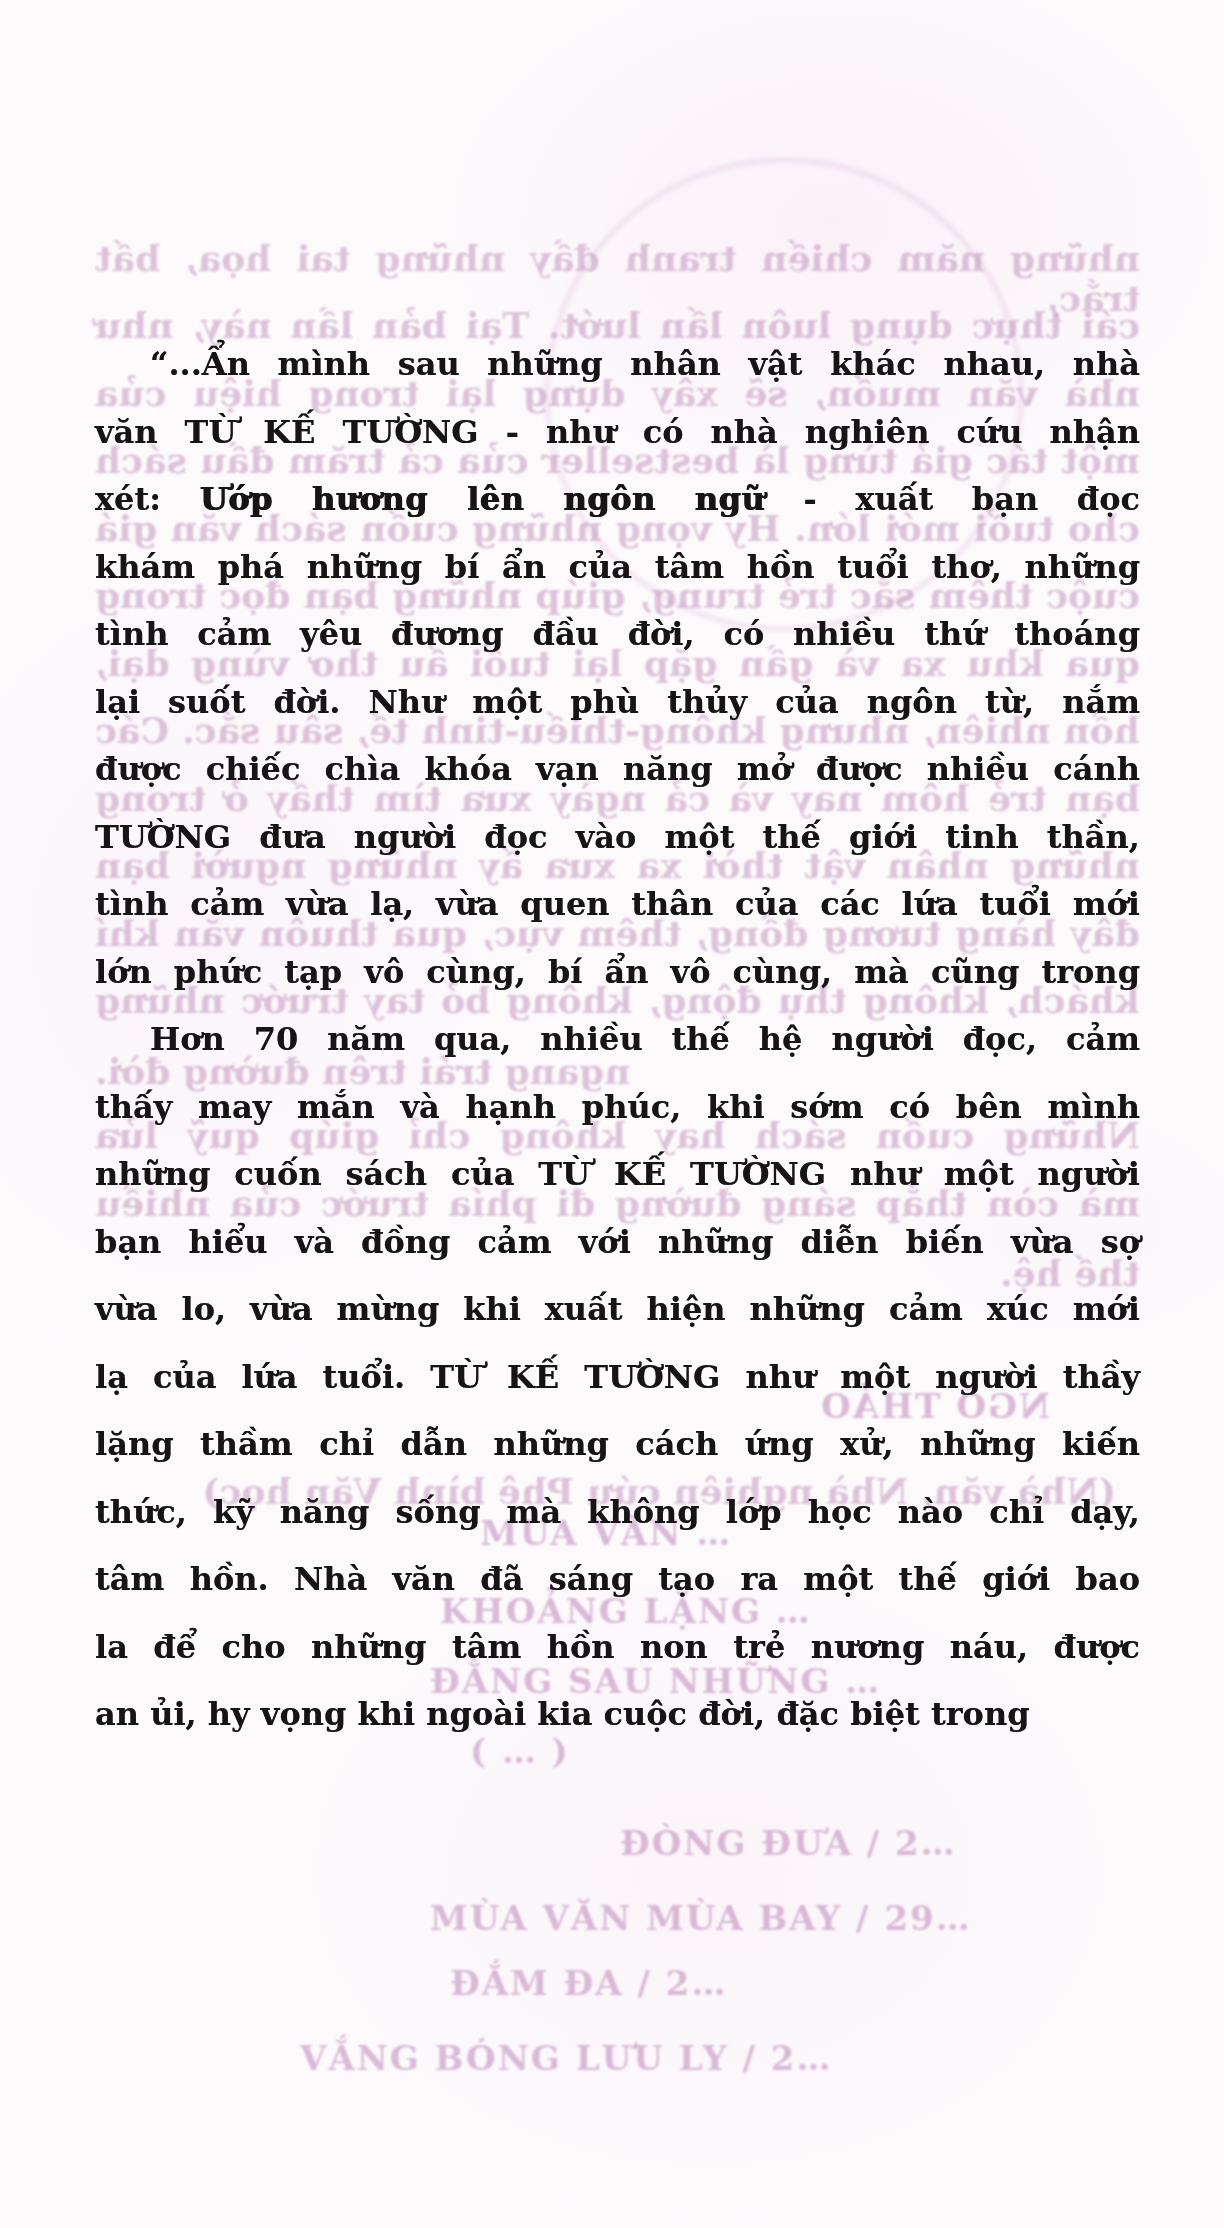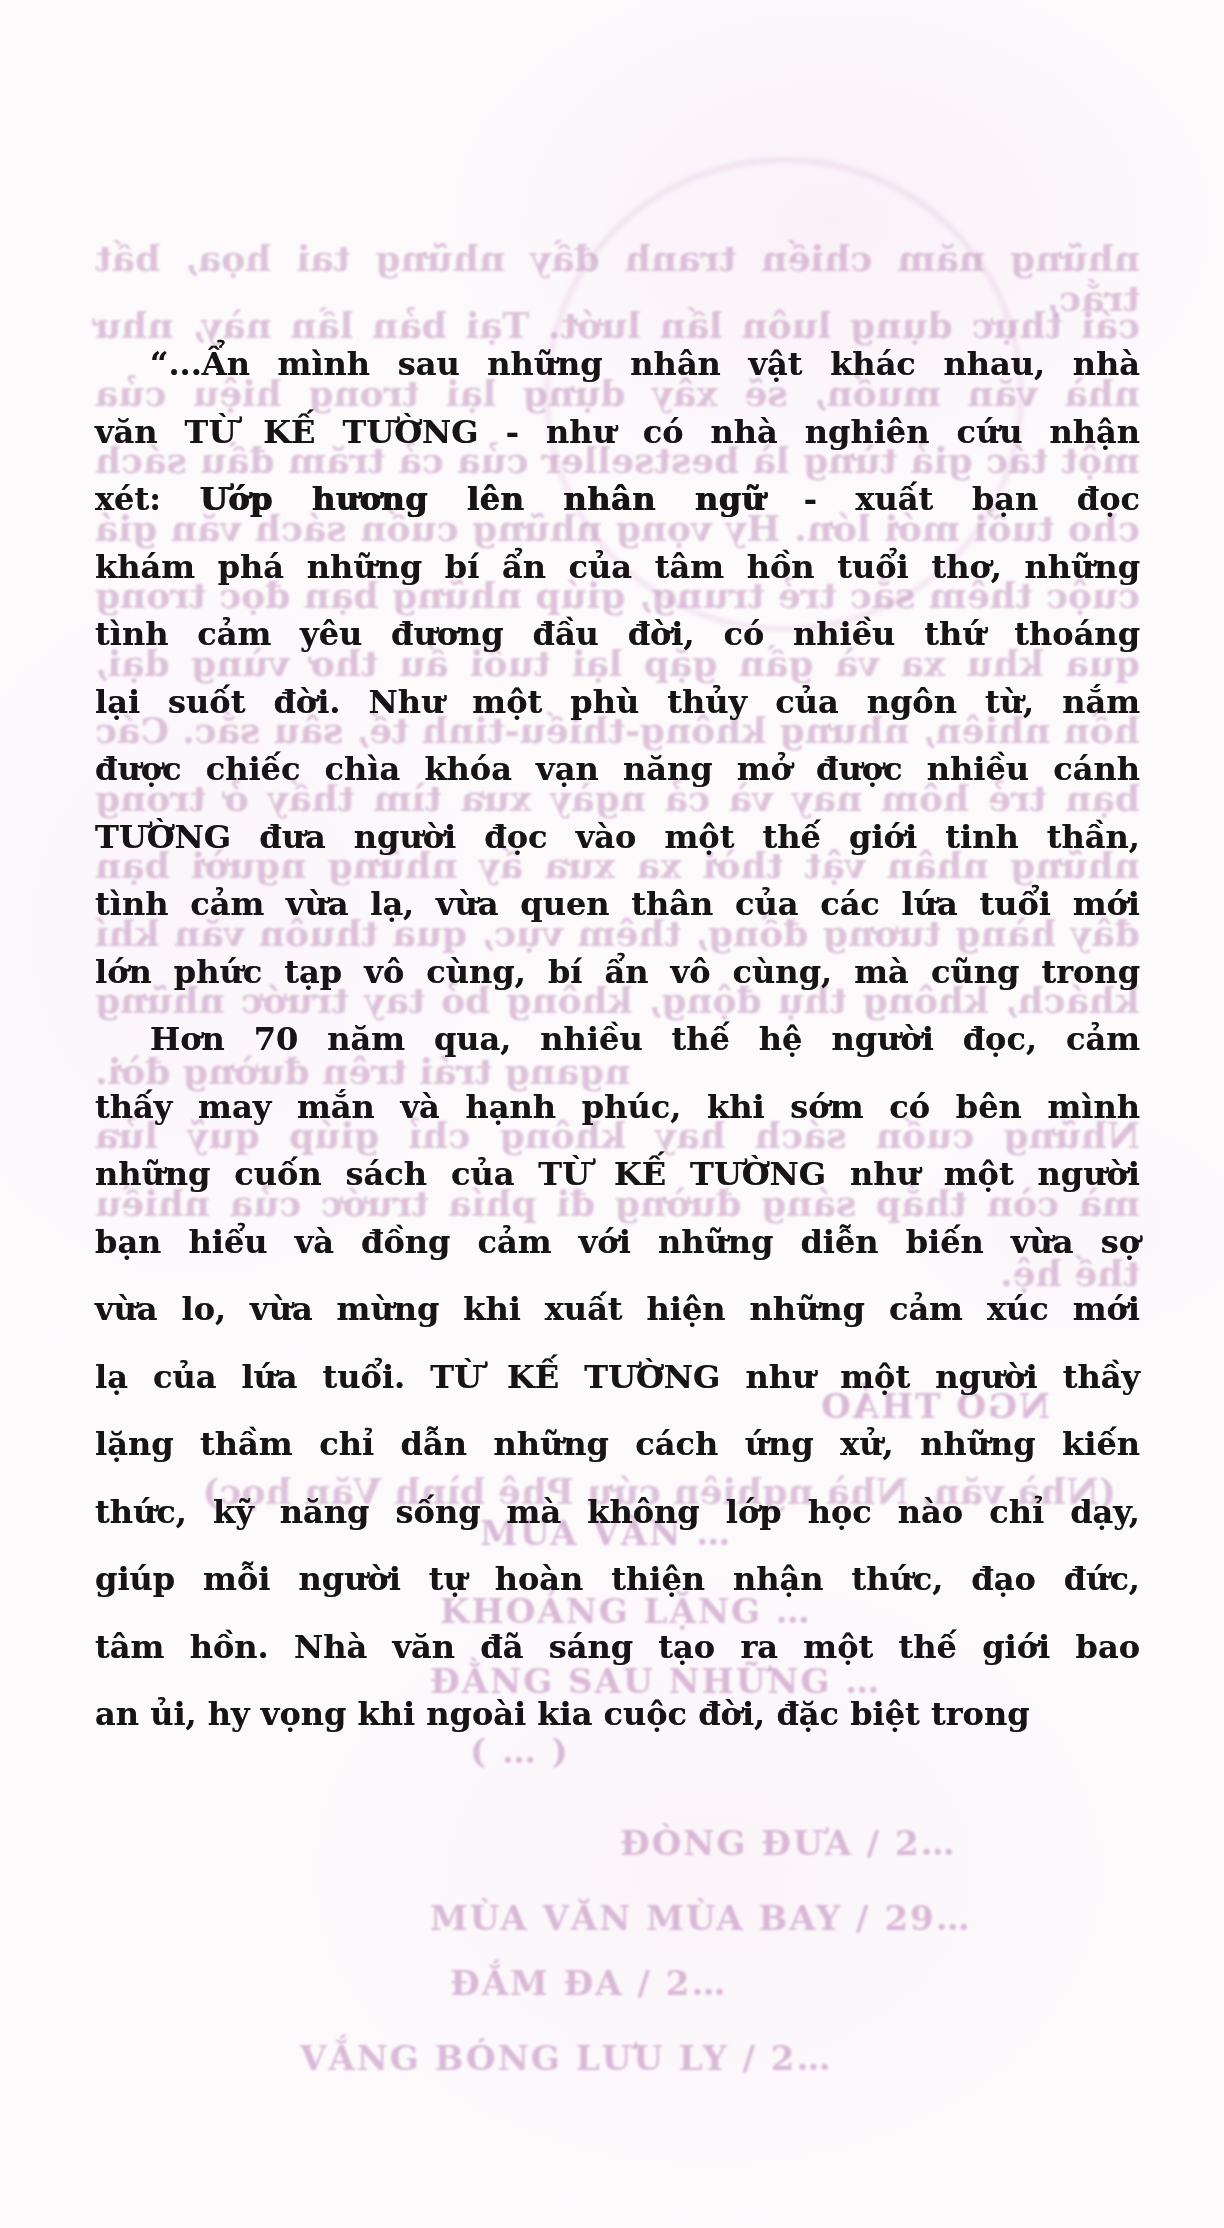--- a/index.html
+++ b/index.html
@@ -87,33 +87,33 @@
       <div class="gline caps" style="top: 1728px; left: 470px; width: 450px;">( … )</div>
       <div class="gline caps" style="top: 1820px; left: 620px; width: 320px;">ĐÒNG ĐƯA / 2…</div>
       <div class="gline caps" style="top: 1895px; left: 430px; width: 480px;">MÙA VĂN MÙA BAY / 29…</div>
       <div class="gline caps" style="top: 1960px; left: 450px; width: 330px;">ĐẮM ĐA / 2…</div>
       <div class="gline caps" style="top: 2035px; left: 300px; width: 560px;">VẮNG BÓNG LƯU LY / 2…</div>
     </div>
 
   <div class="text-block" id="text-block">
       <div class="tline" style="text-indent: 55px;"><span>“...Ẩn mình sau những nhân vật khác nhau, nhà</span></div>
       <div class="tline"><span>văn TỪ KẾ TƯỜNG - như có nhà nghiên cứu nhận</span></div>
-      <div class="tline"><span>xét: </span><span class="emph">Ướp hương lên nhân ngữ</span><span> - xuất bạn đọc</span></div>
+      <div class="tline"><span>xét: </span><span class="emph">Ướp hương lên ngôn ngữ</span><span> - xuất bạn đọc</span></div>
       <div class="tline"><span>khám phá những bí ẩn của tâm hồn tuổi thơ, những</span></div>
       <div class="tline"><span>tình cảm yêu đương đầu đời, có nhiều thứ thoáng</span></div>
       <div class="tline"><span>lại suốt đời. Như một phù thủy của ngôn từ, nắm</span></div>
       <div class="tline"><span>được chiếc chìa khóa vạn năng mở được nhiều cánh</span></div>
       <div class="tline"><span>TƯỜNG đưa người đọc vào một thế giới tinh thần,</span></div>
       <div class="tline"><span>tình cảm vừa lạ, vừa quen thân của các lứa tuổi mới</span></div>
       <div class="tline"><span>lớn phức tạp vô cùng, bí ẩn vô cùng, mà cũng trong</span></div>
       <div class="tline" style="text-indent: 55px;"><span>Hơn 70 năm qua, nhiều thế hệ người đọc, cảm</span></div>
       <div class="tline"><span>thấy may mắn và hạnh phúc, khi sớm có bên mình</span></div>
       <div class="tline"><span>những cuốn sách của TỪ KẾ TƯỜNG như một người</span></div>
       <div class="tline"><span>bạn hiểu và đồng cảm với những diễn biến vừa sợ</span></div>
       <div class="tline"><span>vừa lo, vừa mừng khi xuất hiện những cảm xúc mới</span></div>
       <div class="tline"><span>lạ của lứa tuổi. TỪ KẾ TƯỜNG như một người thầy</span></div>
       <div class="tline"><span>lặng thầm chỉ dẫn những cách ứng xử, những kiến</span></div>
       <div class="tline"><span>thức, kỹ năng sống mà không lớp học nào chỉ dạy,</span></div>
-      <div class="tline"><span>giúp mỗi người tự hoàn thiện nhận thức, đạo đức,</span></div>
       <div class="tline"><span>tâm hồn. Nhà văn đã sáng tạo ra một thế giới bao</span></div>
+      <div class="tline"><span>la để cho những tâm hồn non trẻ nương náu, được</span></div>
       <div class="tline last"><span>an ủi, hy vọng khi ngoài kia cuộc đời, đặc biệt trong</span></div>
     </div>
 </div>
 
 </body></html>

